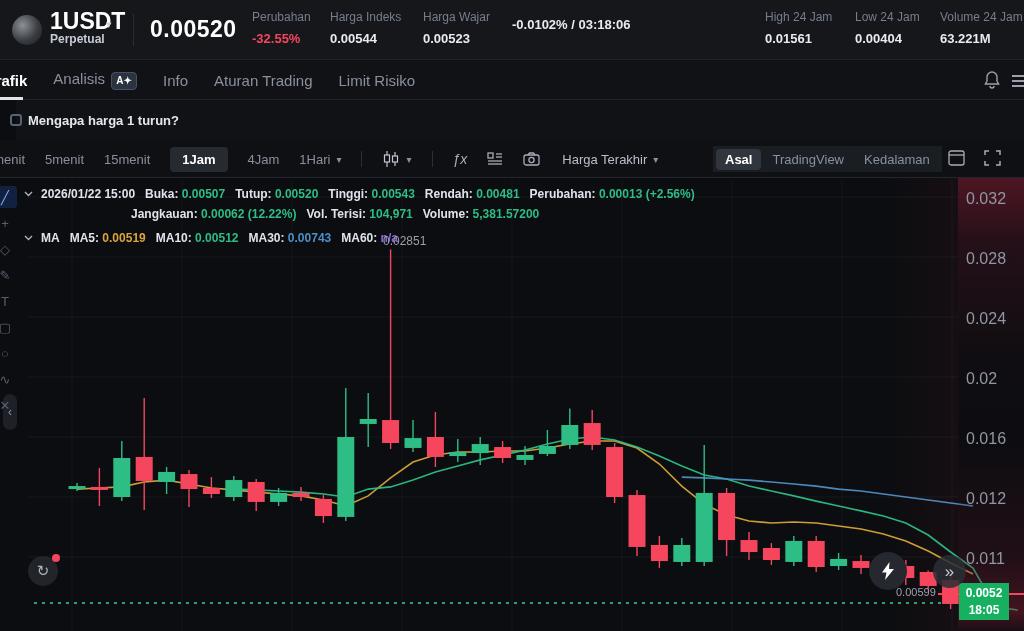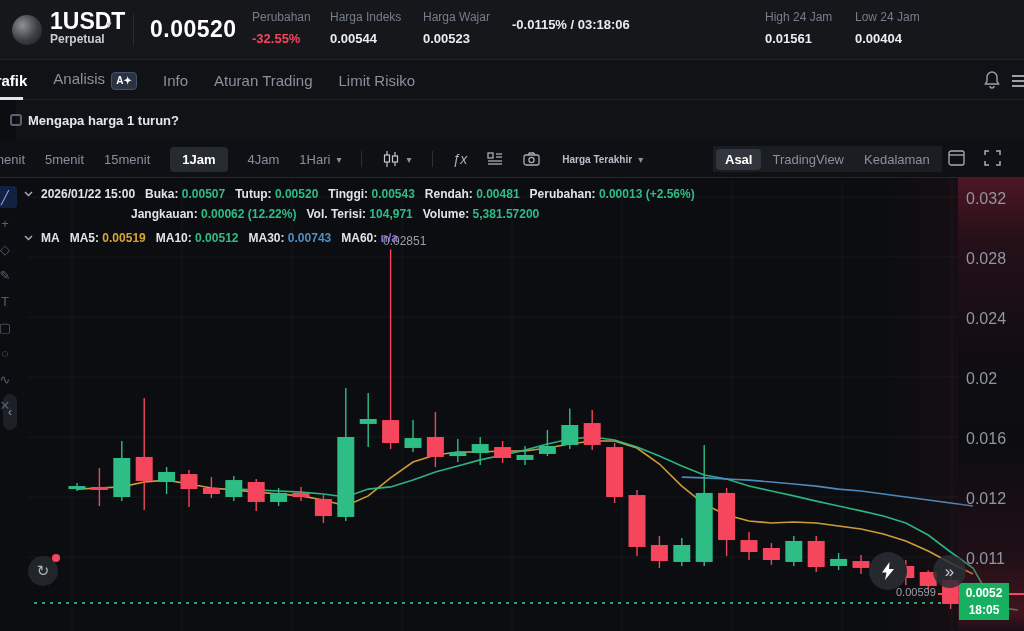--- a/index.html
+++ b/index.html
@@ -44,21 +44,21 @@
   
   #toolbar { position:absolute; left:0; top:140px; width:1024px; height:38px;
              background:#0e1014; border-bottom:1px solid #23262c; }
   .tf-row { position:absolute; left:-14px; top:0; height:38px; display:flex; align-items:center; gap:20px; }
   .tf { font-size:13px; color:#8a919e; white-space:nowrap; cursor:pointer; }
   .tf.active { color:#fff; font-weight:bold; background:#262a31; padding:5px 12px; border-radius:4px; }
   .tb-caret { font-size:10px; color:#8a919e; margin-left:-14px; }
   .tb-sep { width:1px; height:16px; background:#2a2e35; }
   .tb-ic { color:#a7adb8; display:flex; align-items:center; cursor:pointer; }
   .fx { font-size:14px; font-style:italic; color:#a7adb8; }
-  .price-type { font-size:10px; color:#b9bfca; margin-left:2px; cursor:pointer;font-weight:bold; }
+  .price-type { font-size:13px; color:#b9bfca; margin-left:2px; cursor:pointer; }
   .seg { position:absolute; left:713px; top:6px; height:26px; display:flex; align-items:center;
          background:#1a1d22; border-radius:0; padding:2px 3px; gap:2px; }
   .seg .opt { font-size:13px; color:#8a919e; padding:3px 9px; border-radius:4px; cursor:pointer; white-space:nowrap; }
   .seg .opt.active { background:#31363e; color:#fff; font-weight:bold; }
   .tb-right-ic { position:absolute; top:10px; cursor:pointer; }
 
   
   #chart { position:absolute; left:0; top:178px; width:1024px; height:453px; overflow:hidden; }
   #axis-strip { position:absolute; left:958px; top:0; width:66px; height:453px;
     background:linear-gradient(180deg, rgba(150,32,56,.48) 0%, rgba(96,22,42,.30) 14%,
@@ -120,29 +120,33 @@
     </div>
     <div class="stat" style="left:330px">
       <div class="lab">Harga Indeks</div>
       <div class="val">0.00544</div>
     </div>
     <div class="stat" style="left:423px">
       <div class="lab">Harga Wajar</div>
       <div class="val">0.00523</div>
     </div>
     <div class="stat" style="left:512px">
-      <div class="val">-0.0115% / 03:18:06</div>
+      <div class="val">-0.0102% / 03:18:06</div>
     </div>
     <div class="stat" style="left:765px">
       <div class="lab">High 24 Jam</div>
       <div class="val">0.01561</div>
     </div>
     <div class="stat" style="left:855px">
       <div class="lab">Low 24 Jam</div>
       <div class="val">0.00404</div>
+    </div>
+    <div class="stat" style="left:940px">
+      <div class="lab">Volume 24 Jam</div>
+      <div class="val">63.221M</div>
     </div>
   </div>
 
   <div id="tabbar">
     <div class="tabs">
       <span class="tab active">Grafik</span>
       <span class="tab"><span>Analisis</span><span class="ai-badge">A✦</span></span>
       <span class="tab">Info</span>
       <span class="tab">Aturan Trading</span>
       <span class="tab">Limit Risiko</span>

